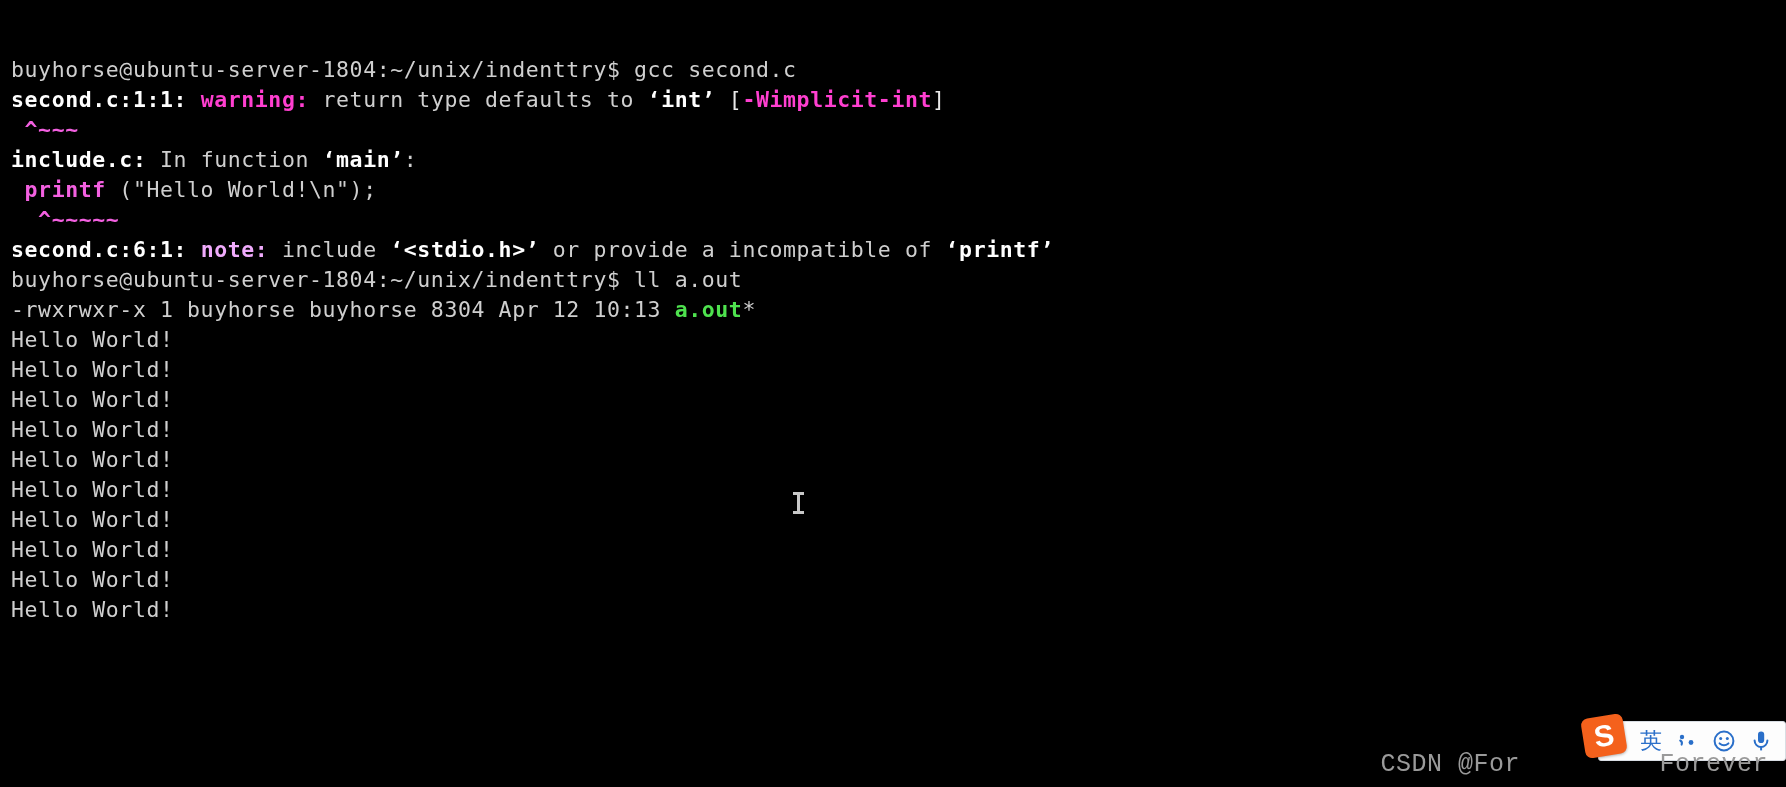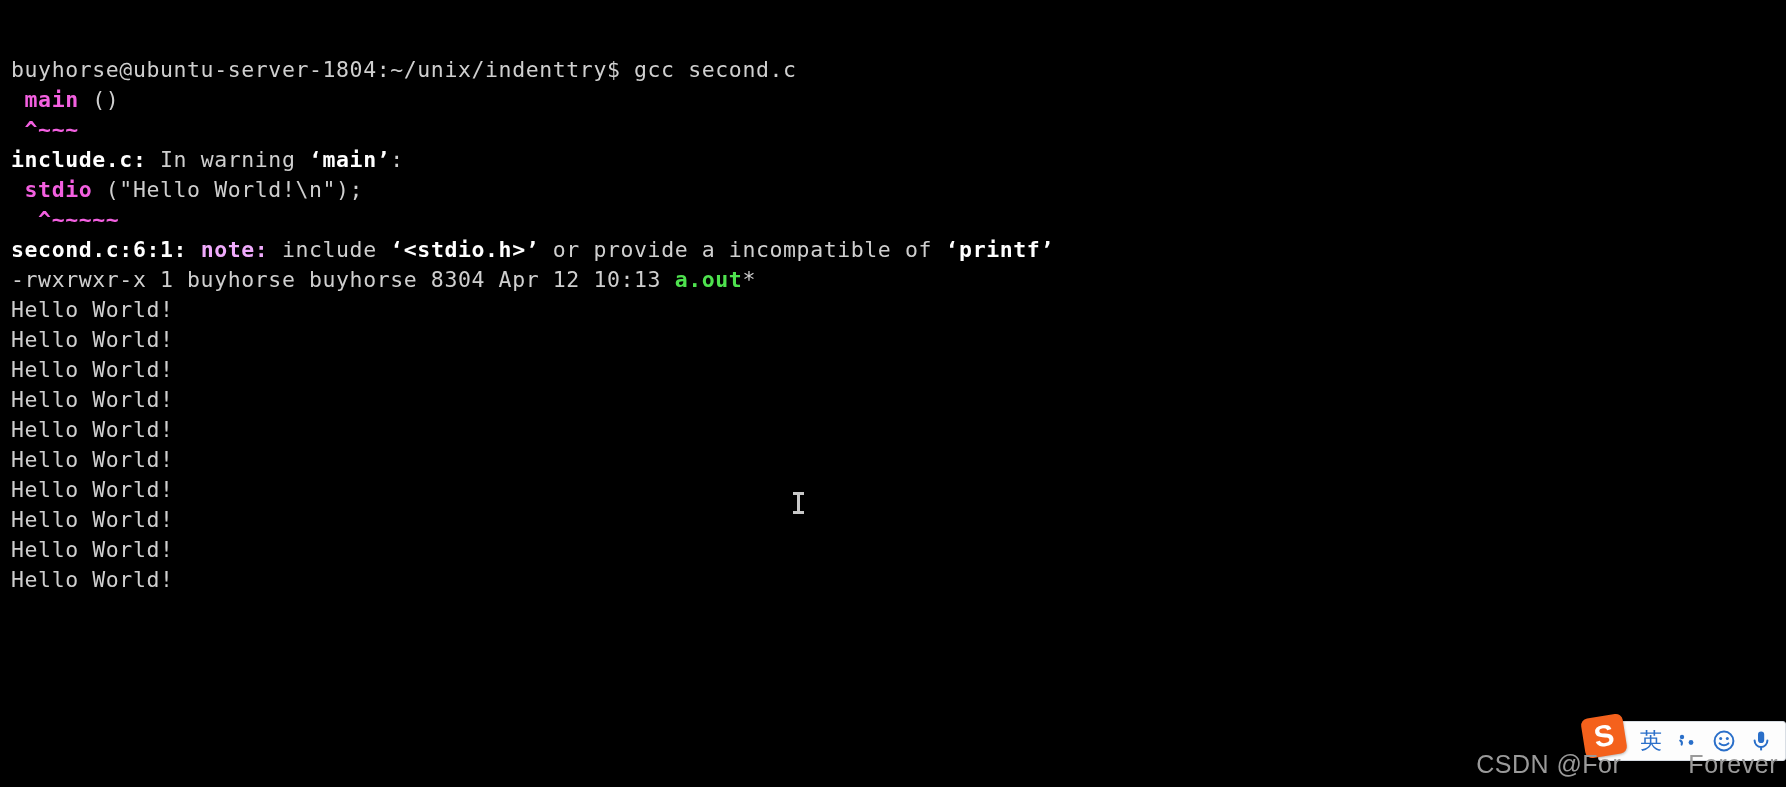--- a/index.html
+++ b/index.html
@@ -50,22 +50,22 @@
   #mouse-cursor::after {
     content:""; position:absolute;
     left:-4px; width:11px; height:3px; background:#c8c8c8;
   }
   #mouse-cursor::before { top:0; }
   #mouse-cursor::after  { bottom:0; }
 
   
   #watermark {
     position:absolute;
-    right:8px; bottom:8px;
-    font-family:Liberation Sans, sans-serif;
+    right:18px; bottom:8px;
+    font-family:Liberation Mono, monospace;
     font-size:25px;
     color:#9a9a9a;
     white-space:pre;
     letter-spacing:0.5px;
     text-align:right;
   }
 
   
   #ime-bar {
     position:absolute;
@@ -101,26 +101,27 @@
     height:34px;
   }
   .ime-item svg { display:block; }
 </style>
 </head>
 <body>
 
 <div id="terminal">
   <div id="terminal-output">
       <div class="line"><span class="c-default">buyhorse@ubuntu-server-1804:~/unix/indenttry$ </span><span class="c-default">gcc second.c</span></div>
-      <div class="line"><span class="c-default"> </span><span class="c-magenta">main</span><span class="c-default"> ()</span></div>
+      <div class="line"><span class="c-white">second.c:1:1: </span><span class="c-magenta-b">warning: </span><span class="c-default">return type defaults to </span><span class="c-white">‘int’</span><span class="c-bracket"> [</span><span class="c-magenta-b">-Wimplicit-int</span><span class="c-bracket">]</span></div>
       <div class="line"><span class="c-default"> </span><span class="c-magenta">^~~~</span></div>
-      <div class="line"><span class="c-white">include.c:</span><span class="c-default"> In warning </span><span class="c-white">‘main’</span><span class="c-default">:</span></div>
-      <div class="line"><span class="c-default"> </span><span class="c-magenta">stdio</span><span class="c-default"> ("Hello World!\n");</span></div>
+      <div class="line"><span class="c-white">include.c:</span><span class="c-default"> In function </span><span class="c-white">‘main’</span><span class="c-default">:</span></div>
+      <div class="line"><span class="c-default"> </span><span class="c-magenta">printf</span><span class="c-default"> ("Hello World!\n");</span></div>
       <div class="line"><span class="c-default">  </span><span class="c-magenta">^~~~~~</span></div>
       <div class="line"><span class="c-white">second.c:6:1: </span><span class="c-cyan">note: </span><span class="c-default">include </span><span class="c-white">‘&lt;stdio.h&gt;’</span><span class="c-default"> or provide a incompatible of </span><span class="c-white">‘printf’</span></div>
+      <div class="line"><span class="c-default">buyhorse@ubuntu-server-1804:~/unix/indenttry$ </span><span class="c-default">ll a.out</span></div>
       <div class="line"><span class="c-default">-rwxrwxr-x 1 buyhorse buyhorse 8304 Apr 12 10:13 </span><span class="c-green">a.out</span><span class="c-default">*</span></div>
       <div class="line"><span class="c-default">Hello World!</span></div>
       <div class="line"><span class="c-default">Hello World!</span></div>
       <div class="line"><span class="c-default">Hello World!</span></div>
       <div class="line"><span class="c-default">Hello World!</span></div>
       <div class="line"><span class="c-default">Hello World!</span></div>
       <div class="line"><span class="c-default">Hello World!</span></div>
       <div class="line"><span class="c-default">Hello World!</span></div>
       <div class="line"><span class="c-default">Hello World!</span></div>
       <div class="line"><span class="c-default">Hello World!</span></div>

